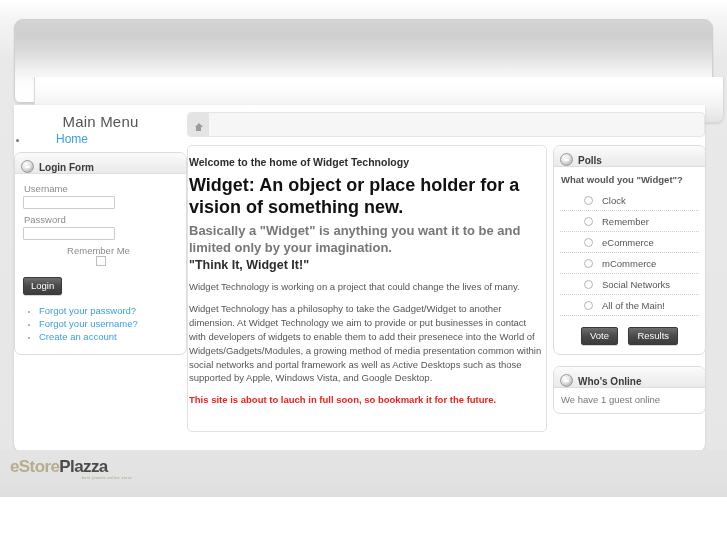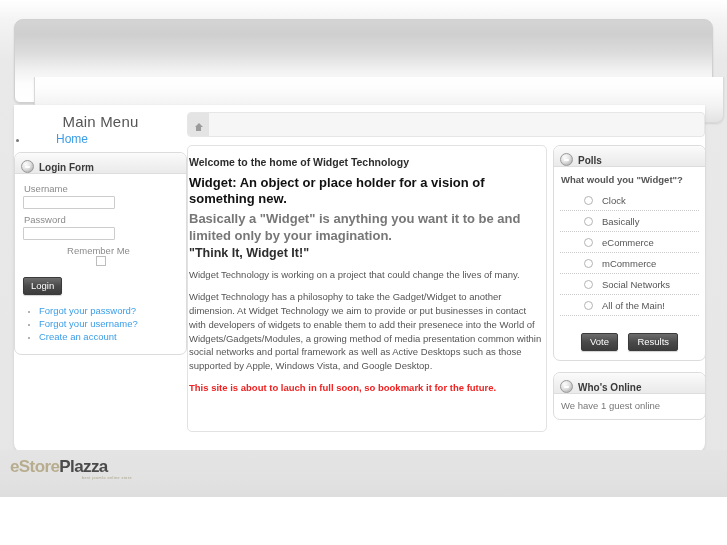--- a/index.html
+++ b/index.html
@@ -233,21 +233,21 @@
     padding: 10px 1px;
     overflow: hidden;
   }
   .a-welcome {
     font-size: 10.5px;
     font-weight: bold;
     color: #2d2d2d;
     margin-bottom: 7px;
   }
   .a-h1 {
-    font-size: 13px;
+    font-size: 18px;
     font-weight: bold;
     color: #111111;
     line-height: 1.22;
     margin: 0 0 4px 0;
   }
   .a-h2 {
     font-size: 13px;
     font-weight: bold;
     color: #777777;
     line-height: 1.3;
@@ -298,21 +298,21 @@
     background: #fff;
     box-sizing: border-box;
     margin: 0 9px 0 24px;
     flex: 0 0 auto;
   }
   .poll-label {
     font-size: 9.5px;
     color: #555555;
   }
   .poll-btns {
-    margin-top: 15px;
+    margin-top: 9px;
     text-align: center;
   }
   .poll-btns .btn-dark { margin: 0 3px; padding: 2px 8px 3px 8px; }
 
   .online-text {
     font-size: 9.5px;
     color: #777777;
     padding: 2px 1px;
   }
 
@@ -435,21 +435,21 @@
       </div>
       <div class="module-body" style="padding:6px 6px 9px 6px;">
         <div class="poll-q">What would you "Widget"?</div>
 
         <div class="poll-row">
           <span class="radio"></span>
           <span class="poll-label">Clock</span>
         </div>
         <div class="poll-row">
           <span class="radio"></span>
-          <span class="poll-label">Basically</span>
+          <span class="poll-label">Remember</span>
         </div>
         <div class="poll-row">
           <span class="radio"></span>
           <span class="poll-label">eCommerce</span>
         </div>
         <div class="poll-row">
           <span class="radio"></span>
           <span class="poll-label">mCommerce</span>
         </div>
         <div class="poll-row">

